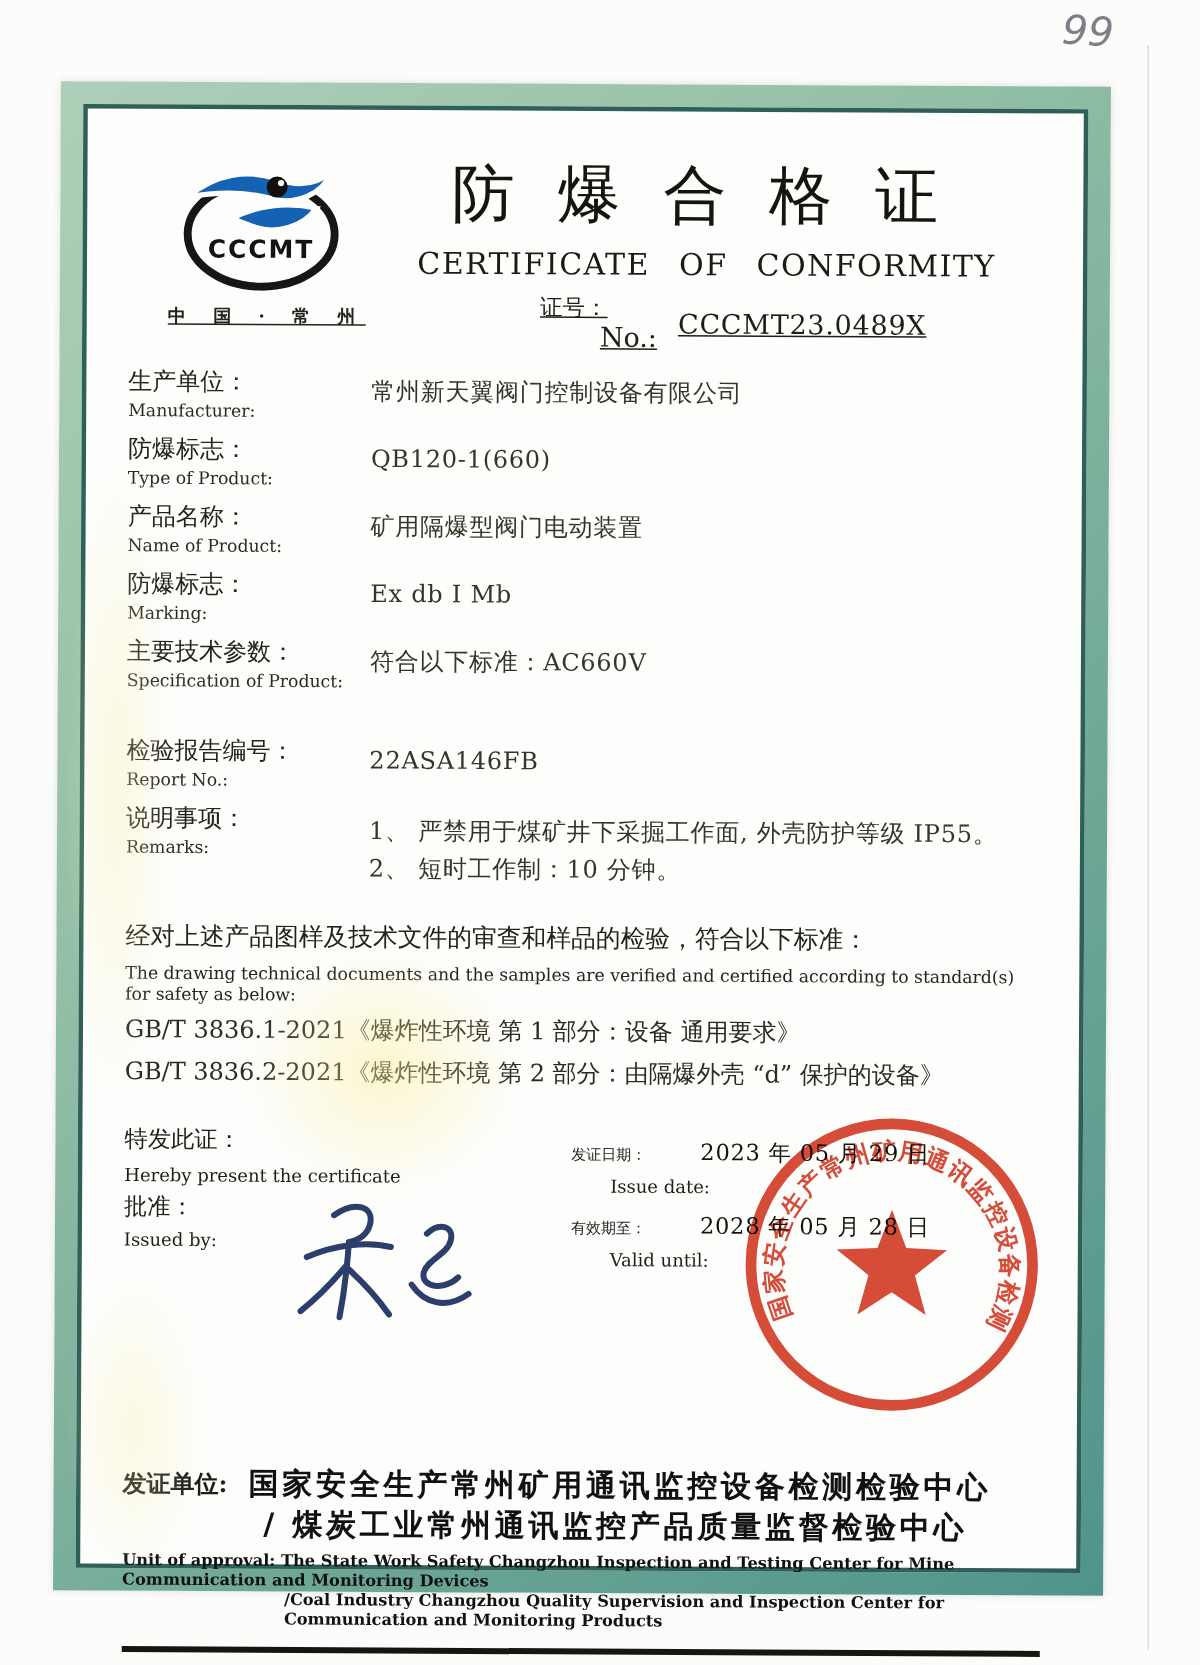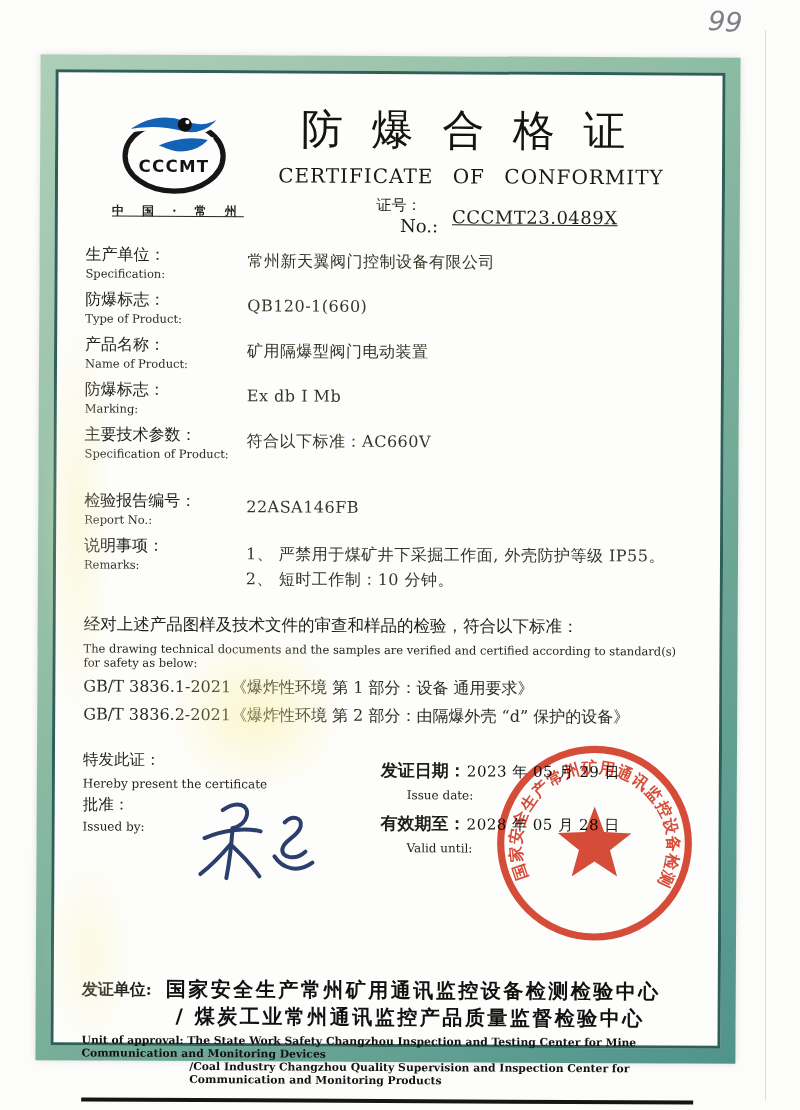--- a/index.html
+++ b/index.html
@@ -29,21 +29,21 @@
   .content{position:relative;width:100%;height:100%;box-sizing:border-box;padding:24px 24px 0 28px;}
   .stain{position:absolute;pointer-events:none;border-radius:50%;}
   
   .header{display:flex;align-items:flex-start;}
   .logo{width:158px;flex:0 0 158px;text-align:right;padding-top:8px;}
   .logo-sub{font-size:12px;letter-spacing:7px;margin-top:2px;color:#23231f;font-weight:bold;text-decoration:underline;}
   .titles{flex:1;text-align:center;padding-top:4px;}
   .title-cn{font-size:42px;letter-spacing:0.68em;margin-left:0.3em;color:#141411;}
   .title-en{font-size:20px;word-spacing:12px;letter-spacing:1px;margin-top:6px;color:#1a1a16;}
   .cert-no{display:flex;justify-content:center;margin-top:8px;margin-left:36px;}
-  .no-labels{text-align:center;}
+  .no-labels{text-align:left;text-decoration:underline;}
   .no-labels .cn{font-size:15px;}
   .no-labels .en{font-size:18px;margin-left:40px;}
   .no-value{font-size:18px;margin-left:14px;align-self:center;letter-spacing:.5px;text-decoration:underline;}
   
   .fields{margin-top:10px;}
   .frow{display:flex;margin-bottom:9px;}
   .flabel{width:162px;flex:0 0 162px;}
   .lcn{font-size:16px;color:#23231c;}
   .len{font-size:11.5px;color:#2a2a24;margin-top:1px;}
   .fvalue{font-size:16px;color:#35352a;padding-top:6px;letter-spacing:.5px;}
@@ -56,21 +56,21 @@
   .std-item{font-size:16px;margin-top:7px;color:#2b2b22;}
   
   .issue-area{position:relative;margin-top:24px;height:196px;}
   .present-cn{font-size:15.5px;}
   .present-en{font-size:12px;margin-top:6px;}
   .approve-cn{font-size:15.5px;margin-top:4px;}
   .approve-en{font-size:12px;margin-top:4px;}
   .signature{position:absolute;left:104px;top:44px;}
   .dates{position:absolute;right:14px;top:8px;width:300px;}
   .drow{display:flex;align-items:baseline;}
-  .dl-cn{font-size:17px;flex:0 0 86px;font-weight:bold;}
+  .dl-cn{font-size:10px;flex:0 0 86px;}
   .dl-en{font-size:12px;margin:6px 0 10px 26px;}
   .dv{font-size:15px;letter-spacing:.5px;color:#14140f;}
   .stamp{position:absolute;right:-16px;top:-22px;mix-blend-mode:multiply;opacity:.92;}
   
   .unit{margin-top:30px;}
   .unit-cn-row{display:flex;align-items:flex-start;}
   .unit-label{font-size:16px;font-weight:bold;flex:0 0 84px;padding-top:4px;}
   .unit-lines{flex:1;font-weight:bold;font-size:20px;letter-spacing:2.5px;color:#111;}
   .unit-lines .l2{margin-left:10px;}
   .unit-en{font-size:10.8px;font-weight:bold;margin-top:4px;color:#111;}
@@ -116,21 +116,21 @@
             </div>
             <div class="no-value">CCCMT23.0489X</div>
           </div>
         </div>
       </div>
 
       <div class="fields">
         <div class="frow">
           <div class="flabel">
               <div class="lcn">生产单位：</div>
-              <div class="len">Specification:</div>
+              <div class="len">Manufacturer:</div>
             </div>
           <div class="fvalue">常州新天翼阀门控制设备有限公司</div>
         </div>
         <div class="frow">
           <div class="flabel">
               <div class="lcn">防爆标志：</div>
               <div class="len">Type of Product:</div>
             </div>
           <div class="fvalue">QB120-1(660)</div>
         </div>

